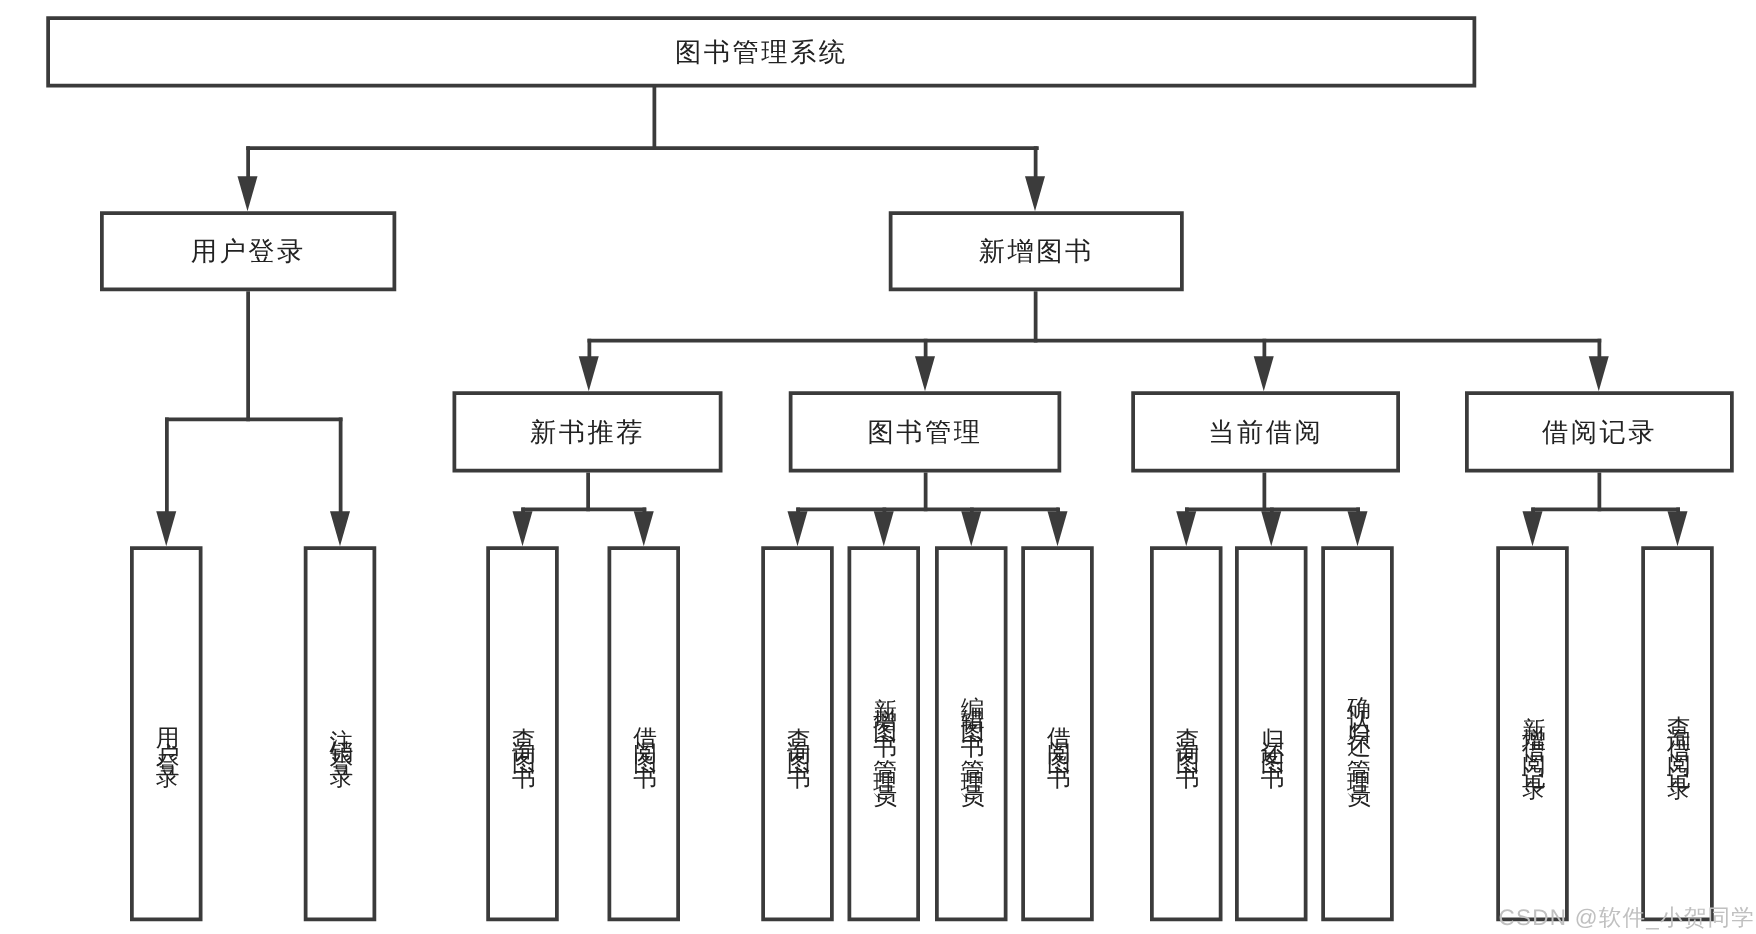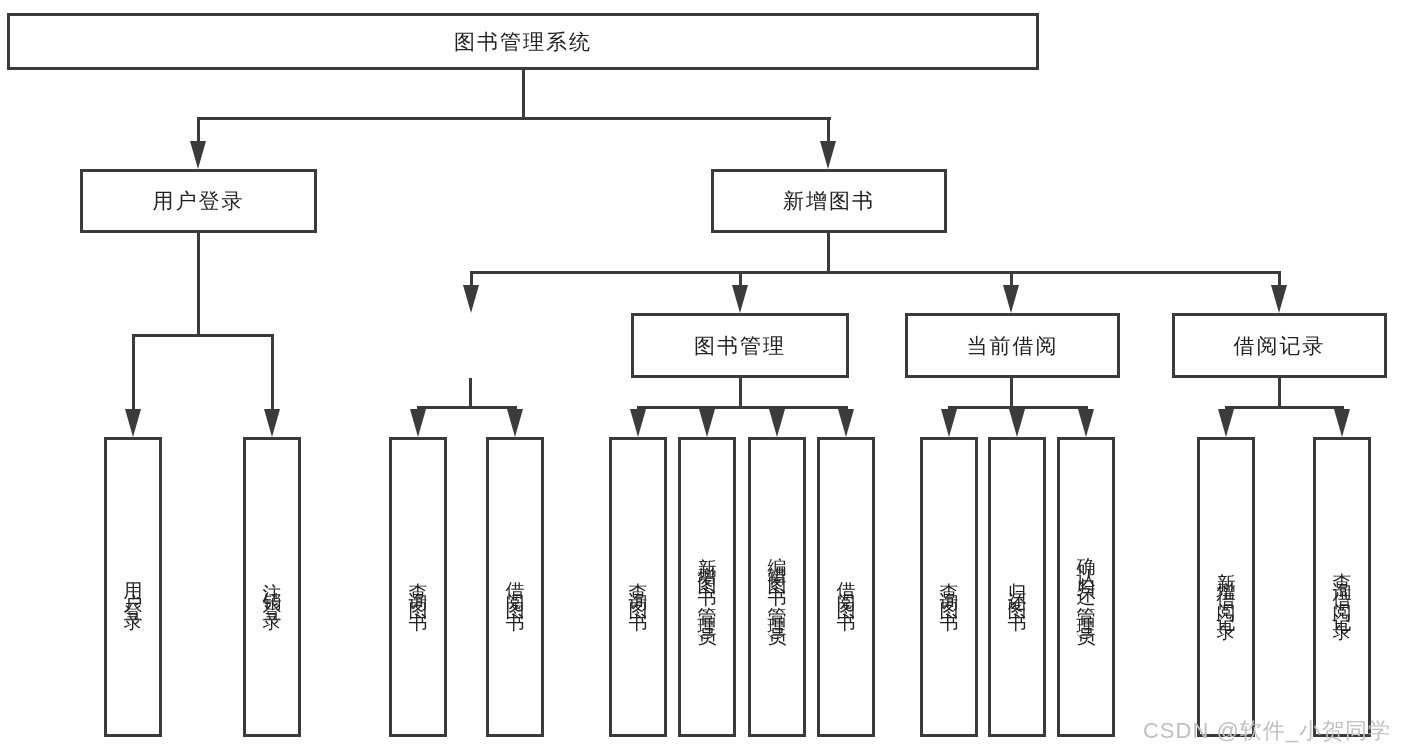--- a/index.html
+++ b/index.html
@@ -50,35 +50,35 @@
   .hline { position: absolute; height: 3px; background: var(--line); }
   .arrow {
     position: absolute;
     width: 0; height: 0;
     border-left: 8px solid transparent;
     border-right: 8px solid transparent;
     border-top: 28px solid var(--line);
   }
   .watermark {
     position: absolute;
-    right: 14px;
+    right: 1px;
     bottom: 1px;
-    font-size: 22px;
+    font-size: 18px;
     letter-spacing: 1px;
     color: var(--watermark);
     z-index: 5;
     white-space: nowrap;
   }
 </style>
 </head>
 <body>
 
 <div class="canvas">
 
-  <div class="hbox" style="left:7px; top:13px; width:1032px; height:57px;">图书管理系统</div>
+  <div class="hbox" style="left:37px; top:13px; width:1144px; height:57px;">图书管理系统</div>
 
   <div class="vline" style="left:522px; top:69px; height:51px;"></div>
   <div class="hline" style="left:197px; top:117px; width:634px;"></div>
   <div class="vline" style="left:197px; top:117px; height:32px;"></div>
   <div class="arrow" style="left:190px; top:141px;"></div>
   <div class="vline" style="left:827px; top:117px; height:32px;"></div>
   <div class="arrow" style="left:820px; top:141px;"></div>
 
   <div class="hbox" style="left:80px; top:169px; width:237px; height:64px;">用户登录</div>
   <div class="hbox" style="left:711px; top:169px; width:236px; height:64px;">新增图书</div>
@@ -94,20 +94,21 @@
   <div class="hline" style="left:470px; top:271px; width:811px;"></div>
   <div class="vline" style="left:470px; top:271px; height:18px;"></div>
   <div class="arrow" style="left:463px; top:285px;"></div>
   <div class="vline" style="left:739px; top:271px; height:18px;"></div>
   <div class="arrow" style="left:732px; top:285px;"></div>
   <div class="vline" style="left:1010px; top:271px; height:18px;"></div>
   <div class="arrow" style="left:1003px; top:285px;"></div>
   <div class="vline" style="left:1278px; top:271px; height:18px;"></div>
   <div class="arrow" style="left:1271px; top:285px;"></div>
 
+  <div class="hbox" style="left:362px; top:313px; width:216px; height:65px;">新书推荐</div>
   <div class="hbox" style="left:631px; top:313px; width:218px; height:65px;">图书管理</div>
   <div class="hbox" style="left:905px; top:313px; width:215px; height:65px;">当前借阅</div>
   <div class="hbox" style="left:1172px; top:313px; width:215px; height:65px;">借阅记录</div>
 
   <div class="vline" style="left:469px; top:378px; height:31px;"></div>
   <div class="hline" style="left:417px; top:406px; width:100px;"></div>
   <div class="vline" style="left:417px; top:406px; height:8px;"></div>
   <div class="arrow" style="left:410px; top:409px;"></div>
   <div class="vline" style="left:514px; top:406px; height:8px;"></div>
   <div class="arrow" style="left:507px; top:409px;"></div>

